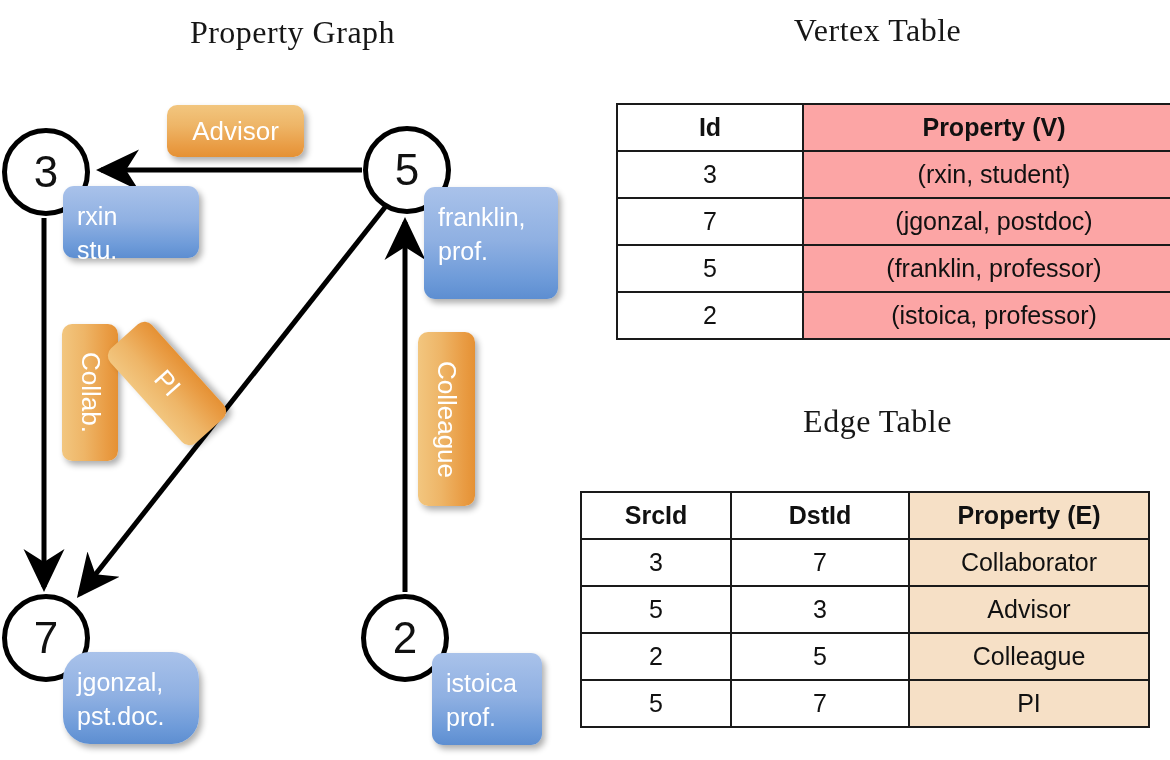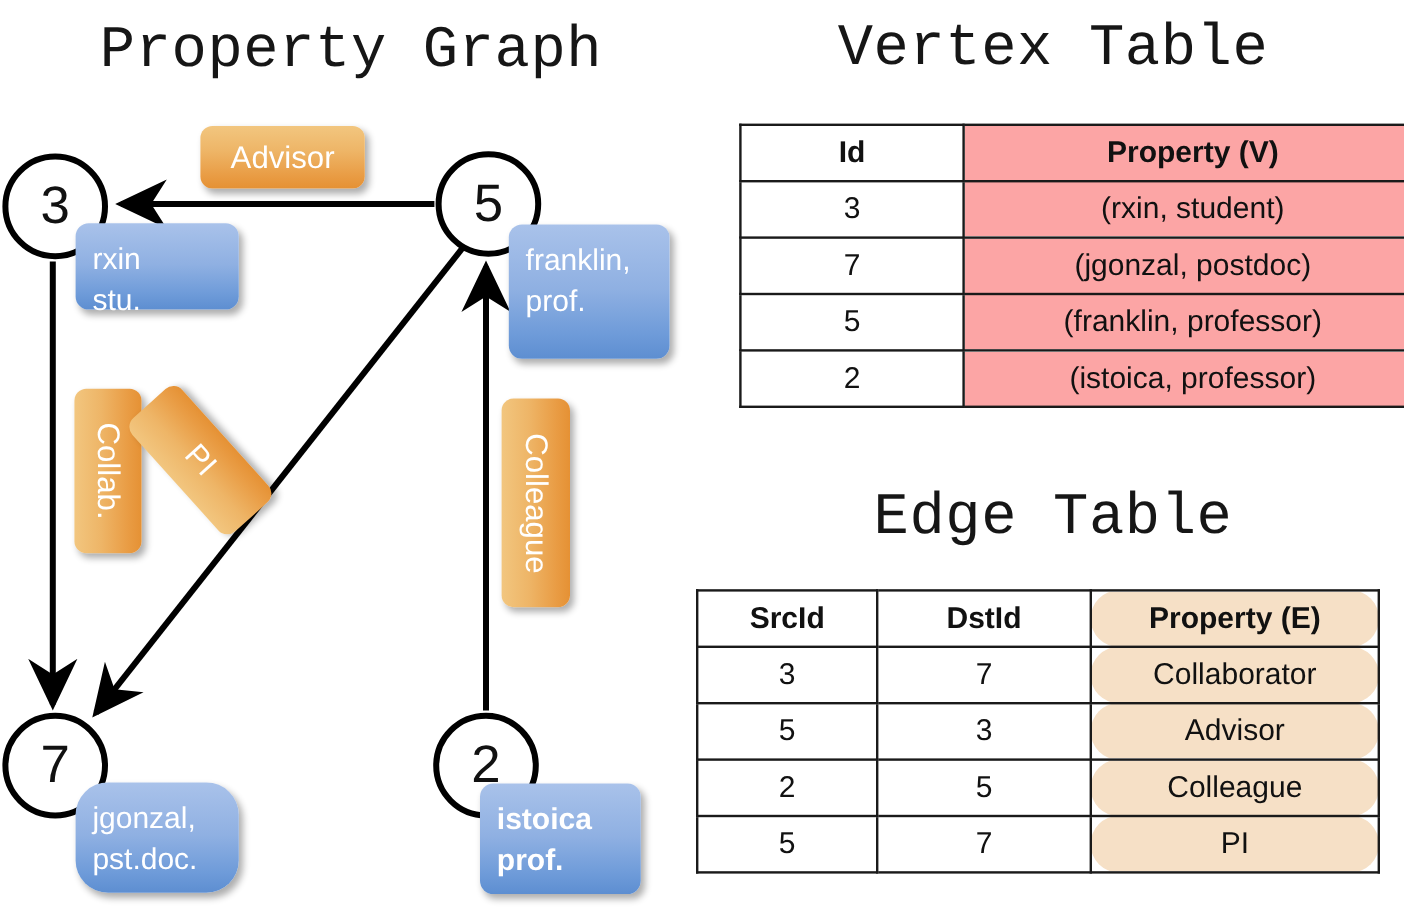--- a/index.html
+++ b/index.html
@@ -12,23 +12,23 @@
     height: 760px;
     position: relative;
     overflow: hidden;
     font-family: "Liberation Sans", sans-serif;
     color: #000;
   }
 
   
   .title {
     position: absolute;
-    font-family: Liberation Mono, monospace;
-    font-weight: 300;
-    font-size: 49px;
+    font-family: Liberation Serif, serif;
+    font-weight: 300;
+    font-size: 32px;
     letter-spacing: 0.5px;
     color: #161616;
     white-space: nowrap;
     text-align: center;
   }
   #title-property-graph { left: 0px;   top: 14px;  width: 585px; }
   #title-vertex-table   { left: 585px; top: 12px;  width: 585px; }
   #title-edge-table     { left: 585px; top: 403px; width: 585px; }
 
   
@@ -71,21 +71,21 @@
     font-weight: 300;
     line-height: 1.34;
     padding: 14px 0 0 14px;
     box-sizing: border-box;
     z-index: 6;
     white-space: pre-line;
   }
   #prop-rxin     { left: 63px;  top: 186px; width: 136px; height: 72px; }
   #prop-franklin { left: 424px; top: 187px; width: 134px; height: 112px; }
   #prop-jgonzal  { left: 63px;  top: 652px; width: 136px; height: 92px; border-radius: 27px; }
-  #prop-istoica  { left: 400px; top: 653px; width: 134px; height: 92px; font-weight: bold; }
+  #prop-istoica  { left: 432px; top: 653px; width: 110px; height: 92px; }
 
   
   .edge-label {
     position: absolute;
     border-radius: 10px;
     background: linear-gradient(to bottom, #f2c67f 0%, #eeb567 40%, #e99c44 80%, #e59134 100%);
     box-shadow: 3px 4px 6px rgba(0,0,0,0.32);
     color: #ffffff;
     font-size: 26px;
     font-weight: 300;
@@ -144,21 +144,21 @@
   #vertex-table { left: 592px; top: 103px; width: 568px; margin-left: 24px; }
   #vertex-table col.c-id   { width: 186px; }
   #vertex-table col.c-prop { width: 382px; }
   #vertex-table .cell-prop { background: #fca5a5; }
 
   
   #edge-table { left: 580px; top: 491px; width: 568px; }
   #edge-table col.c-src  { width: 150px; }
   #edge-table col.c-dst  { width: 178px; }
   #edge-table col.c-prop { width: 240px; }
-  #edge-table .cell-prop { background: #f6e0c6; border-radius: 23px; }
+  #edge-table .cell-prop { background: #f6e0c6; }
 </style>
 </head>
 <body>
 
 <div class="title" id="title-property-graph">Property Graph</div>
 <div class="title" id="title-vertex-table">Vertex Table</div>
 <div class="title" id="title-edge-table">Edge Table</div>
 
 <div id="graph-panel">
 

